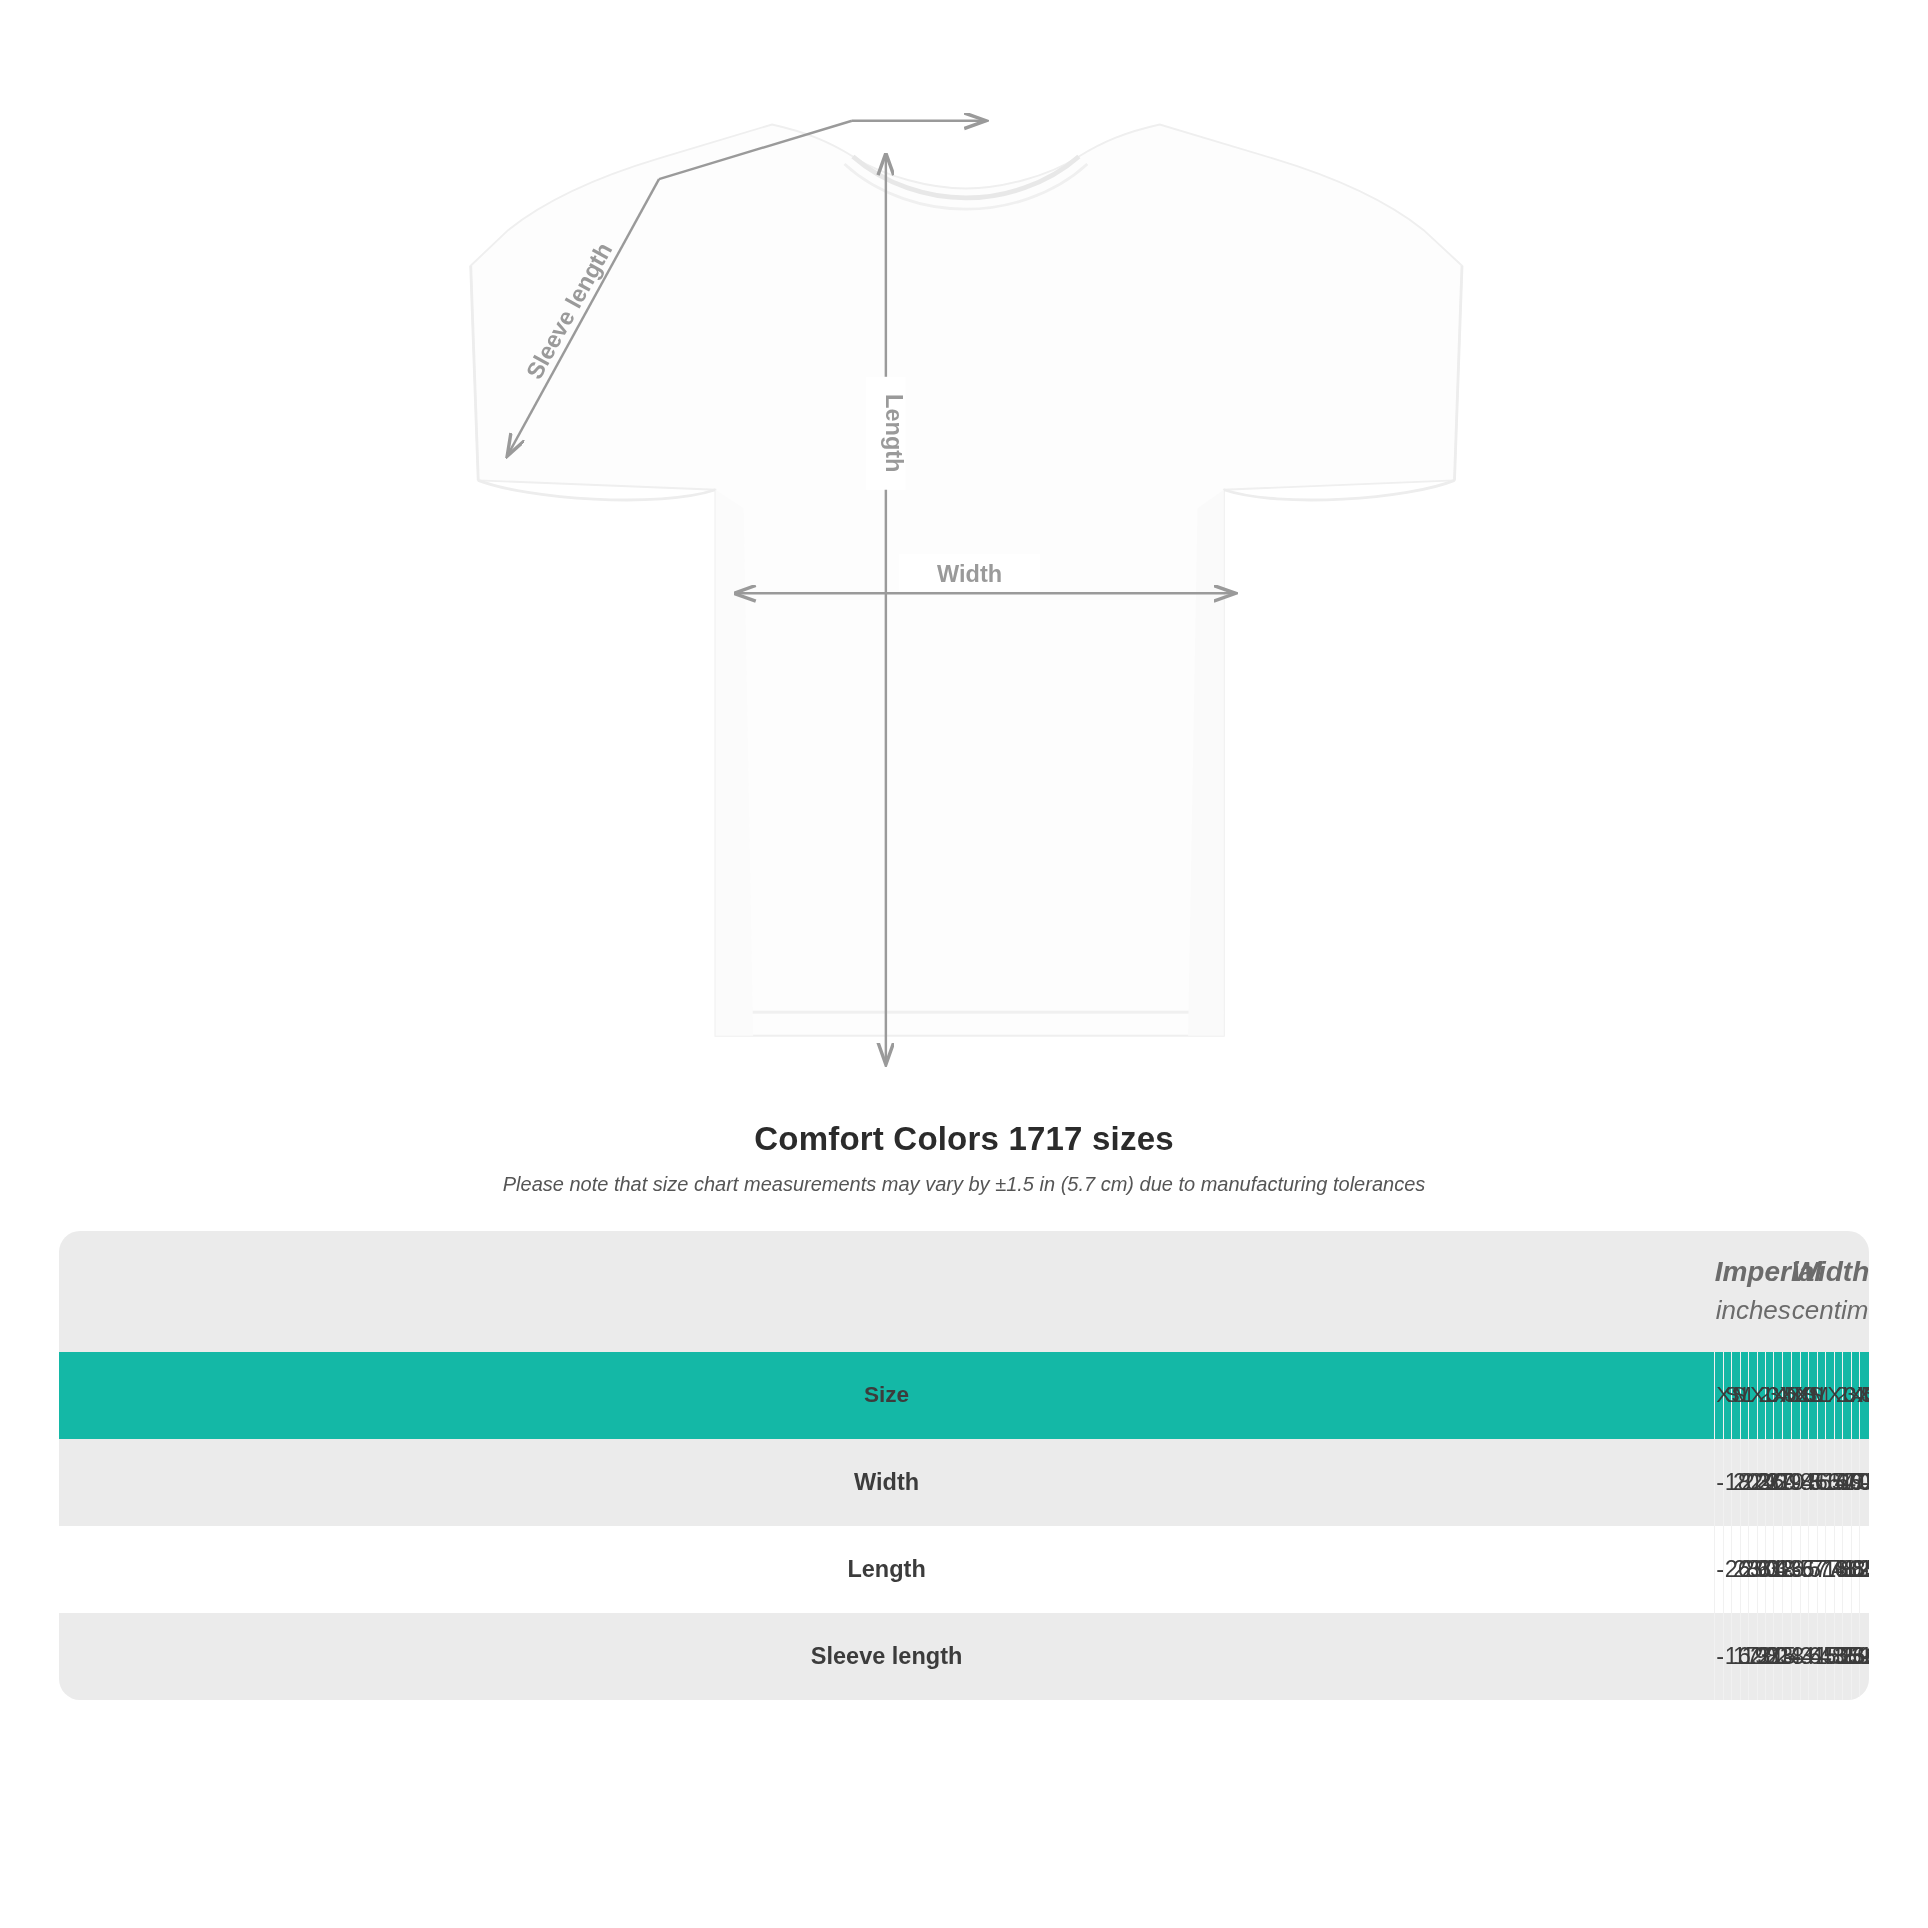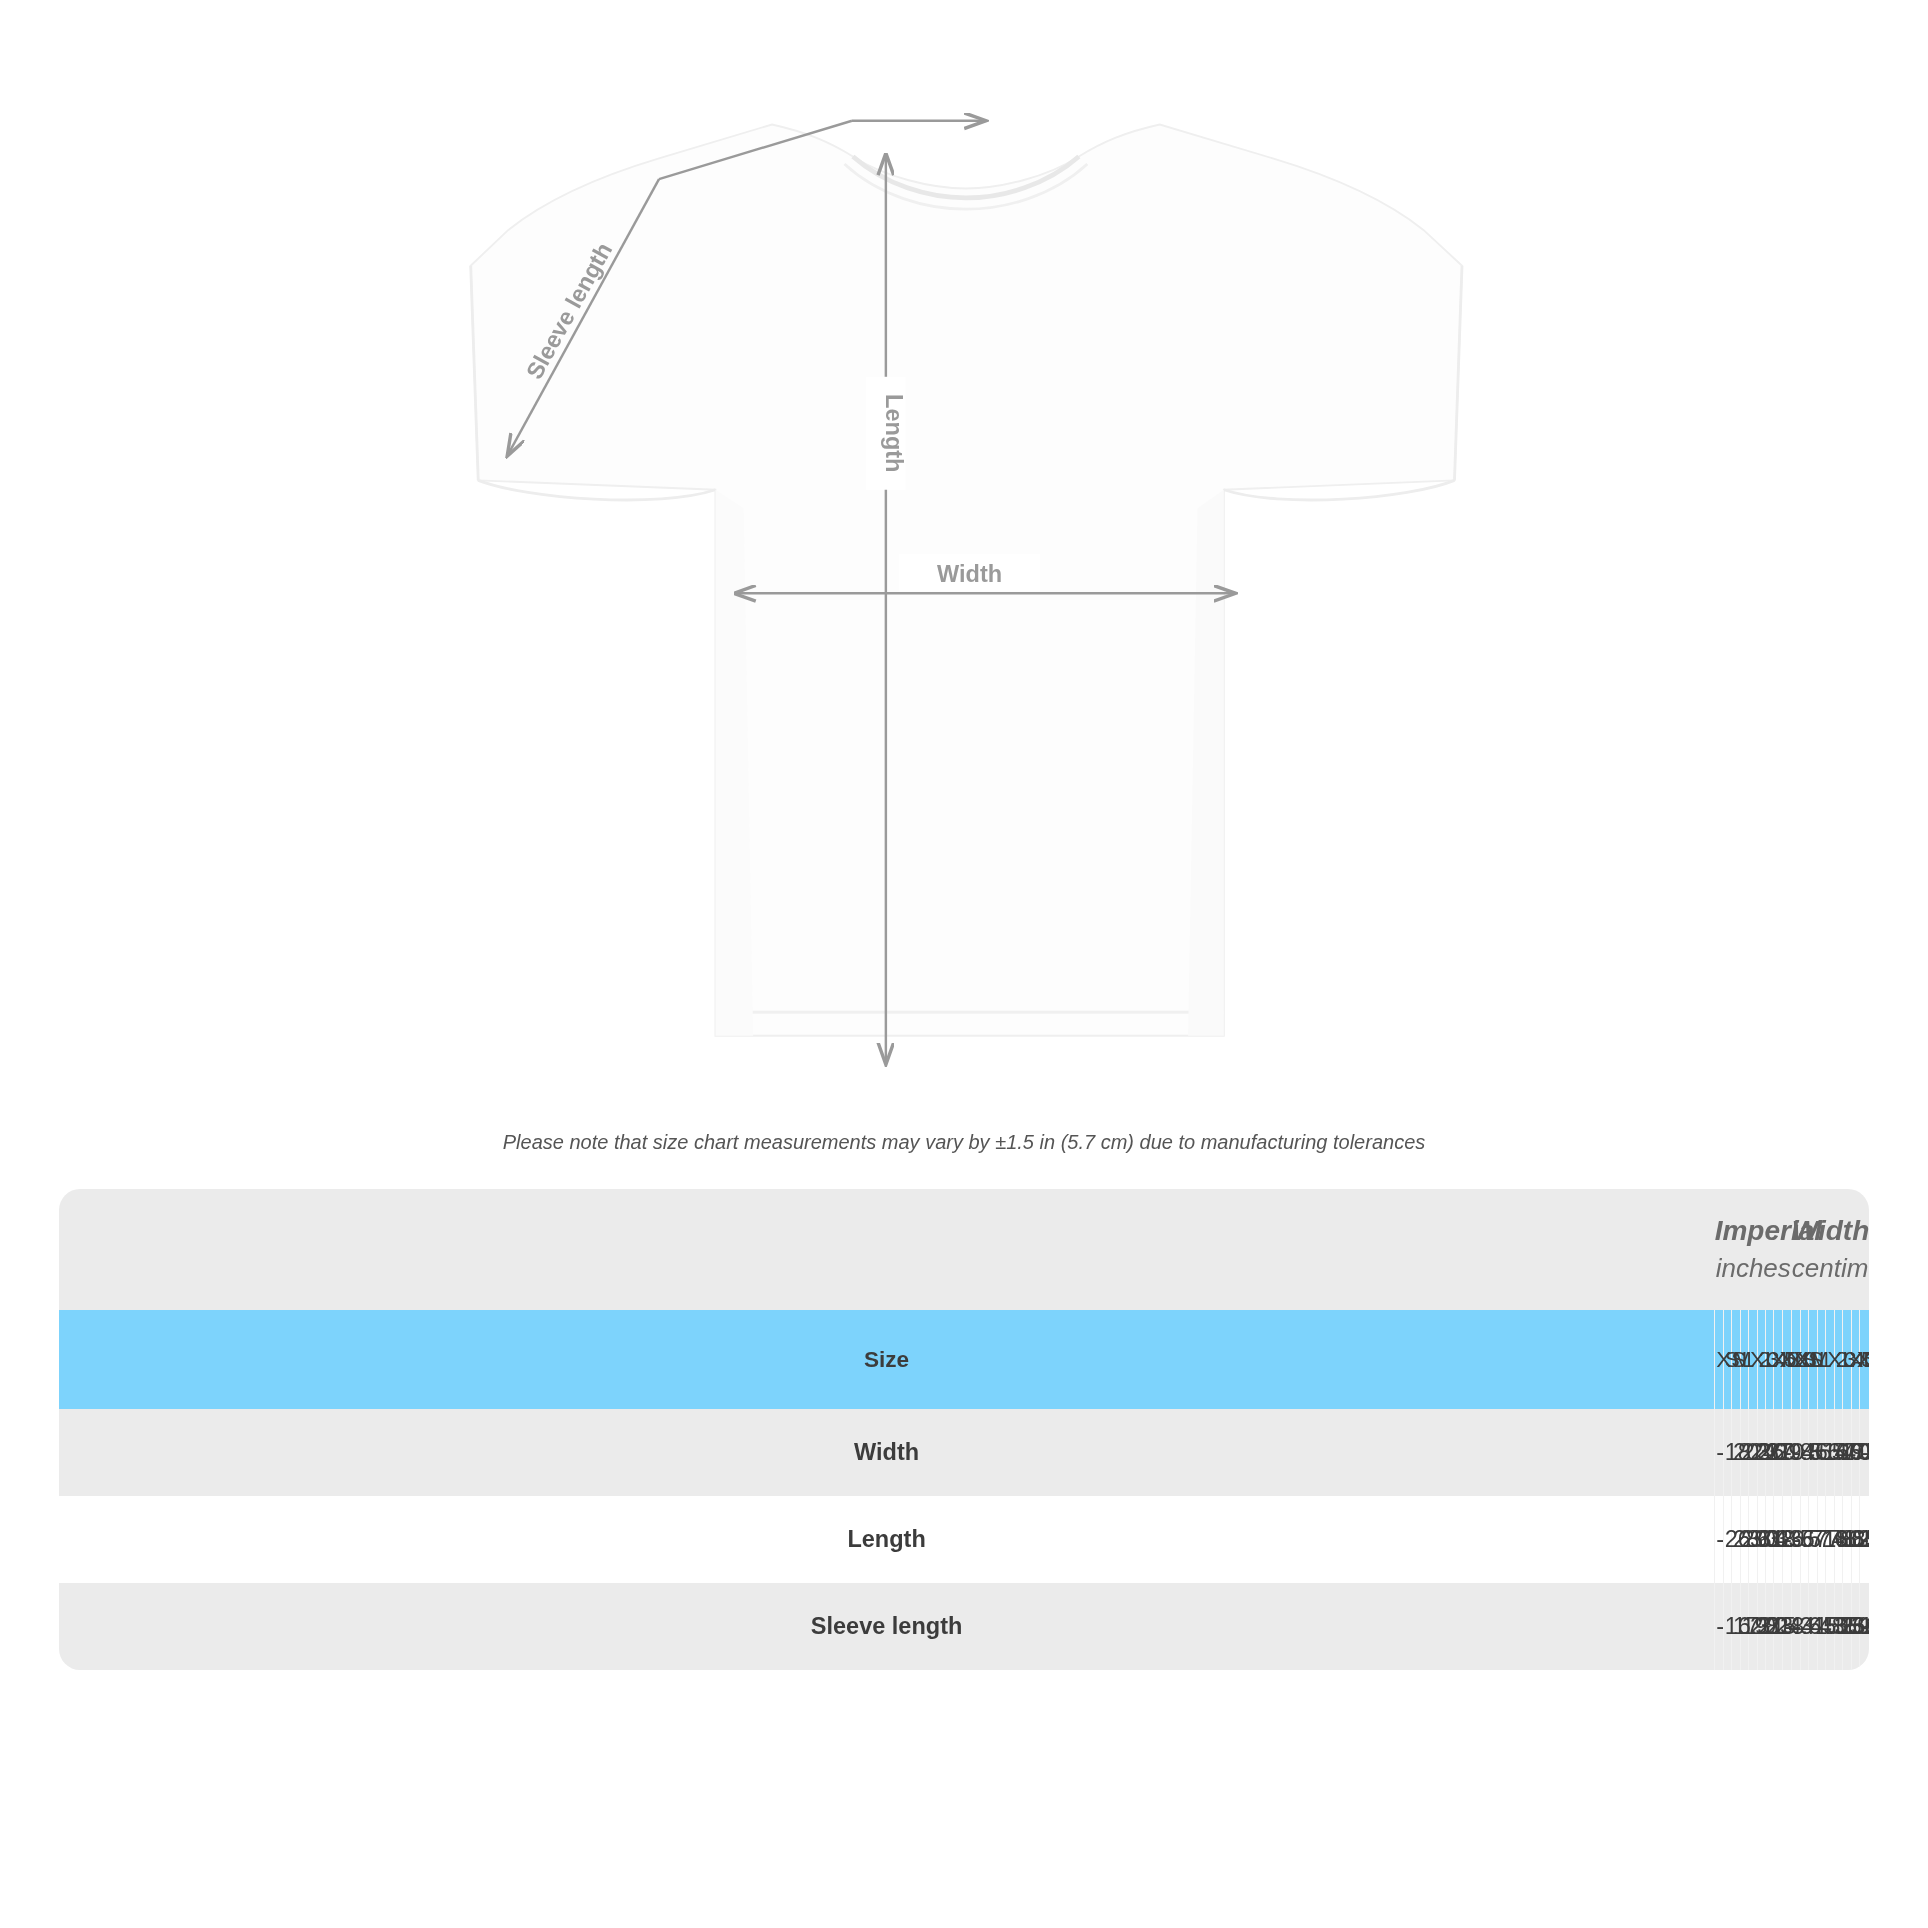--- a/index.html
+++ b/index.html
@@ -75,22 +75,22 @@
   }
   .unit-sub {
     font-size: 26px;
     font-style: italic;
     color: #6b6b6b;
     margin-top: 6.6px;
   }
 
   
   .size-row td {
-    background: #7dd3fc;
-    height: 99px;
+    background: #14b8a6;
+    height: 87px;
     font-size: 22.6px;
     font-weight: bold;
     color: #3c3c3c;
   }
   .size-row td.rowlabel {
     font-size: 22.6px;
     font-weight: bold;
     color: #3c3c3c;
   }
 
@@ -180,20 +180,21 @@
 
       <g stroke="#9a9a9a" stroke-width="2.6" fill="none">
         <path d="M782,630 L1310,630" marker-start="url(#arrowrev)" marker-end="url(#arrow)"></path>
       </g>
       <rect x="955" y="588" width="150" height="40" fill="#ffffff"></rect>
       <text x="1030" y="618" font-family="Liberation Sans, sans-serif" font-size="25" font-weight="bold" fill="#9a9a9a" text-anchor="middle">Width</text>
     </svg>
   </div>
 
   <div class="title-block">
+    <div class="chart-title">Comfort Colors 1717 sizes</div>
     <div class="chart-note">Please note that size chart measurements may vary by ±1.5 in (5.7 cm) due to manufacturing tolerances</div>
   </div>
 
   <div class="table-wrap">
     <table class="size-table">
       <colgroup id="colgroup">
           <col class="col-label">
           <col class="col-cell">
           <col class="col-cell">
           <col class="col-cell">

